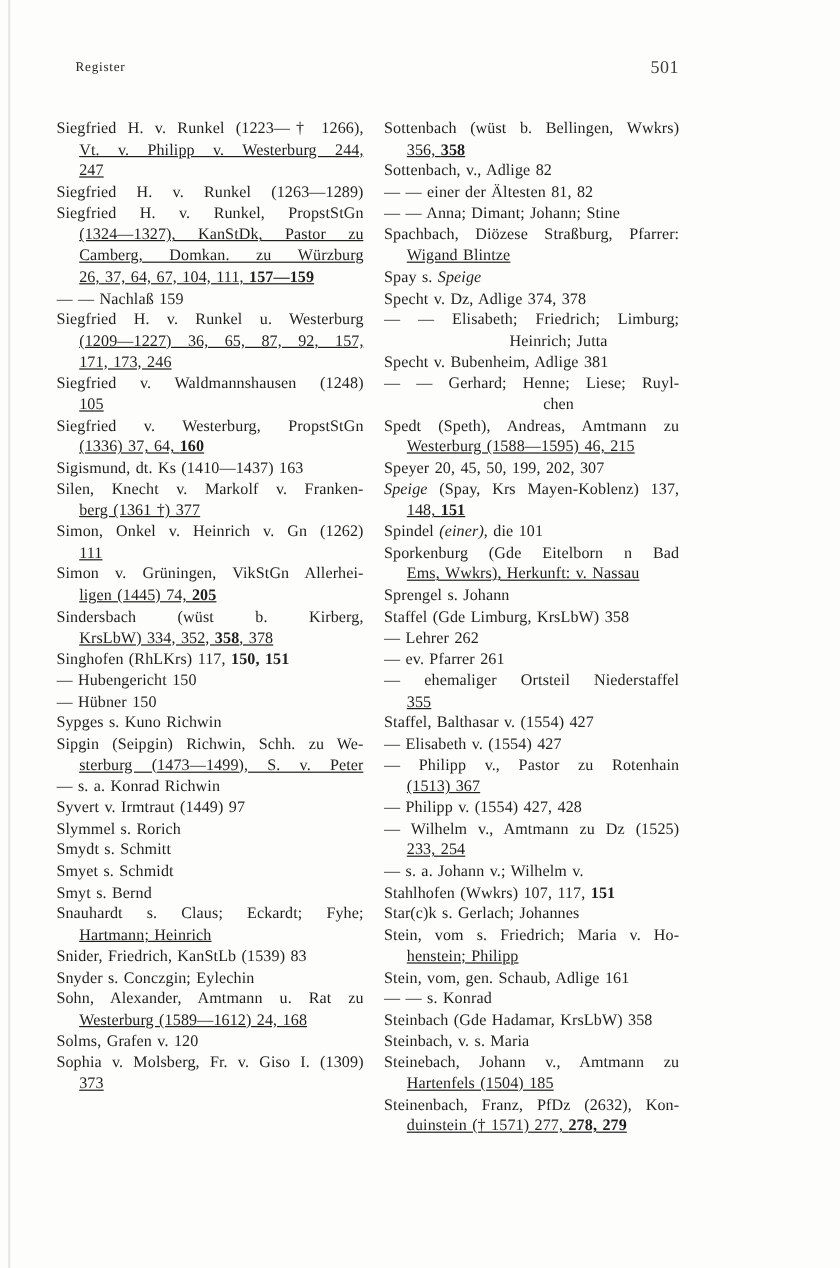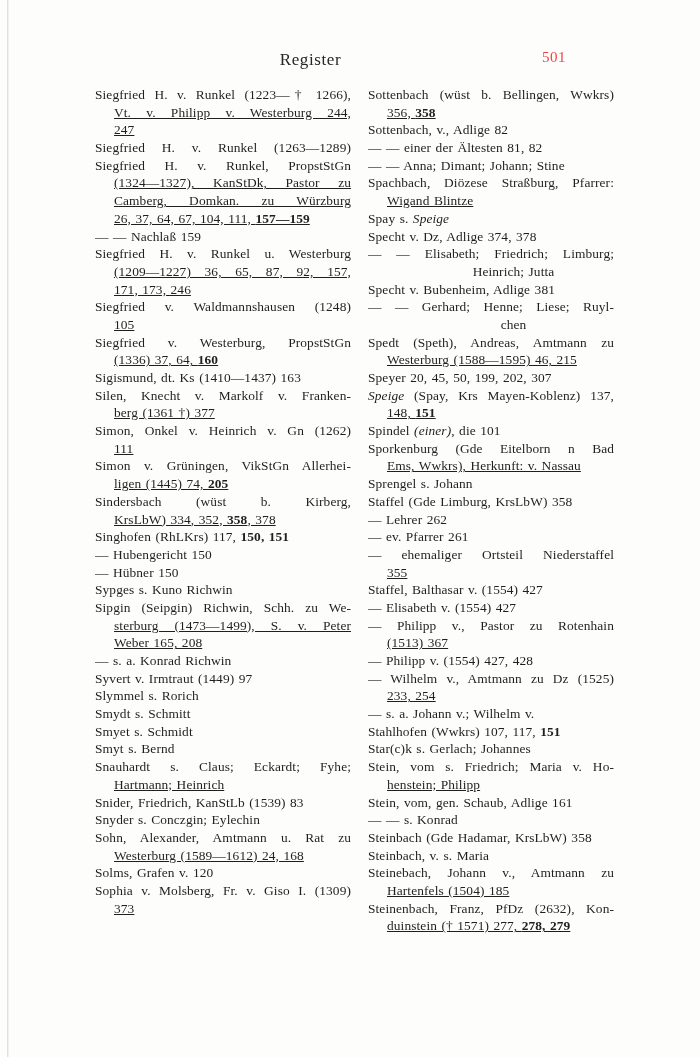--- a/index.html
+++ b/index.html
@@ -27,45 +27,44 @@
   }
   .running-header {
     position: absolute;
     top: 50px;
     left: 47px;
     width: 519px;
     height: 18px;
   }
   .header-title {
     position: absolute;
-    left: 4px;
+    left: 16px;
     width: 100%;
-    text-align: center;
-    font-size: 17px;
+    text-align: left;
+    font-size: 11px;
     letter-spacing: 0.6px;
     color: #262626;
   }
   .page-num {
     position: absolute;
     right: 0;
     top: -1px;
     font-size: 15px;
     letter-spacing: 0.5px;
-    color: #ef4444;
+    color: #404040;
   }
   .columns {
     position: absolute;
     top: 86px;
     left: 47px;
     width: 519px;
   }
   .col {
     position: absolute;
-    top: 0;
-    margin-left: 48px;
+    top: 12px;
   }
   #col-left  { left: 0;     width: 256px; }
   #col-right { left: 273px; width: 246px; }
   .entry { margin: 0; padding: 0; }
   .line {
     height: 17.7px;
     line-height: 17.7px;
     font-size: 13.4px;
     word-spacing: 1px;
     letter-spacing: 0.1px;
@@ -151,21 +150,20 @@
         </div>
         <div class="entry">
           <div class="line ind0">— Hübner 150</div>
         </div>
         <div class="entry">
           <div class="line ind0">Sypges s. Kuno Richwin</div>
         </div>
         <div class="entry">
           <div class="line ind0 just">Sipgin (Seipgin) Richwin, Schh. zu We-</div>
           <div class="line ind1 just">sterburg (1473—1499), S. v. Peter</div>
-          <div class="line ind1">Weber 165, 208</div>
         </div>
         <div class="entry">
           <div class="line ind0">— s. a. Konrad Richwin</div>
         </div>
         <div class="entry">
           <div class="line ind0">Syvert v. Irmtraut (1449) 97</div>
         </div>
         <div class="entry">
           <div class="line ind0">Slymmel s. Rorich</div>
         </div>

